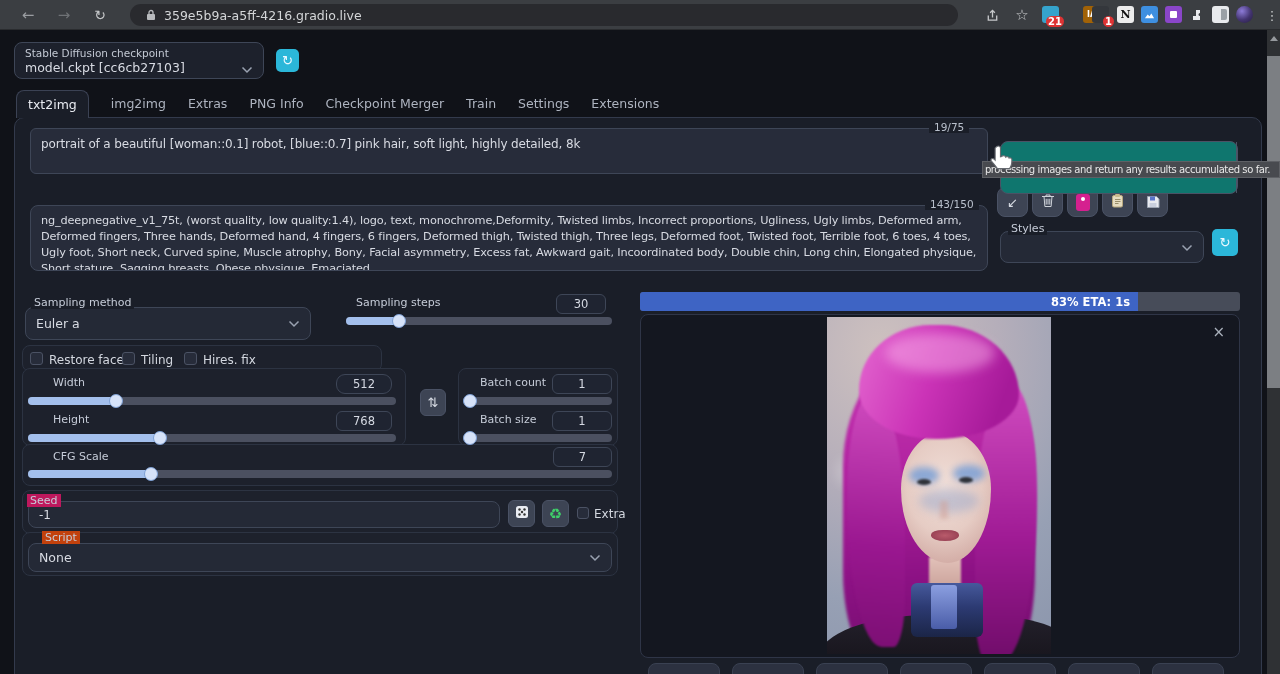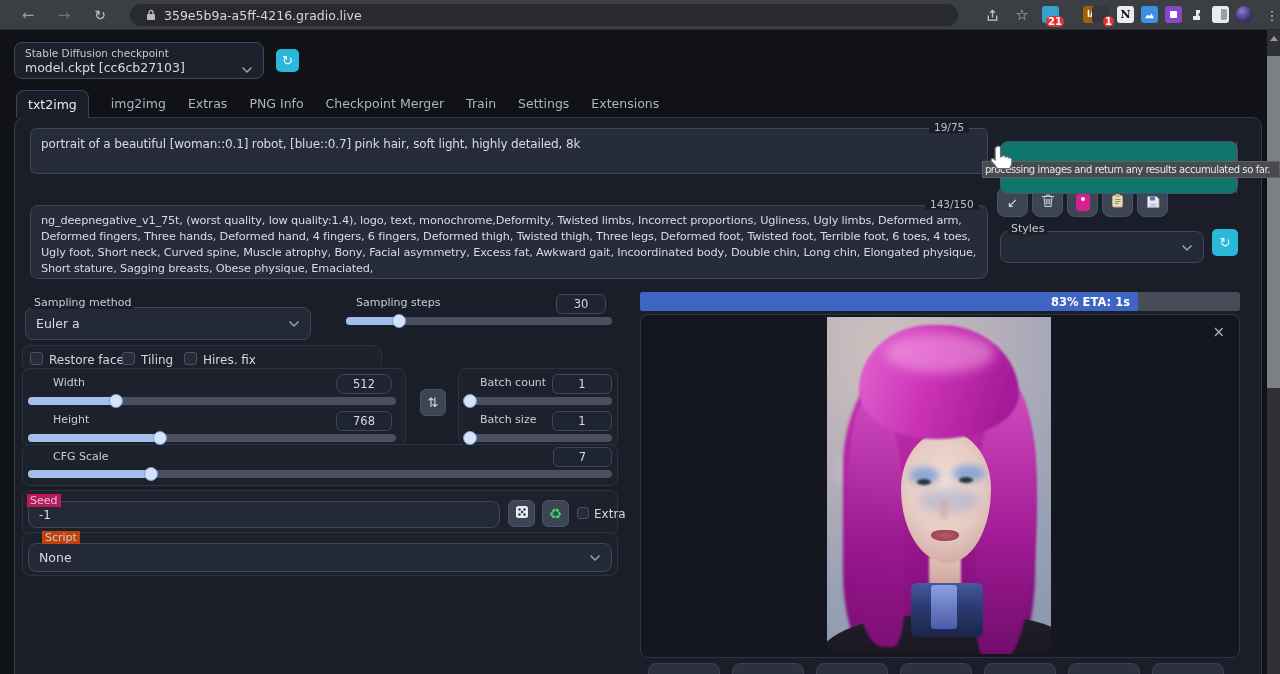--- a/index.html
+++ b/index.html
@@ -118,21 +118,21 @@
 </div>
 
 <div class="container"></div>
 
 <div class="counter" style="left:929px;top:121px;">19/75</div>
 <div class="tbox" style="left:30px;top:128px;width:958px;height:46px;border-radius:6px;">
   <span>portrait of a beautiful [woman::0.1] robot, [blue::0.7] pink hair, soft light, highly detailed, 8k</span>
 </div>
 
 <div class="counter" style="left:925px;top:198px;">143/150</div>
-<div class="tbox" style="left:30px;top:205px;width:958px;height:74px;font-size:11.3px;">
+<div class="tbox" style="left:30px;top:205px;width:958px;height:66px;font-size:11.3px;">
   <span>ng_deepnegative_v1_75t, (worst quality, low quality:1.4), logo, text, monochrome,Deformity, Twisted limbs, Incorrect proportions, Ugliness, Ugly limbs, Deformed arm, Deformed fingers, Three hands, Deformed hand, 4 fingers, 6 fingers, Deformed thigh, Twisted thigh, Three legs, Deformed foot, Twisted foot, Terrible foot, 6 toes, 4 toes, Ugly foot, Short neck, Curved spine, Muscle atrophy, Bony, Facial asymmetry, Excess fat, Awkward gait, Incoordinated body, Double chin, Long chin, Elongated physique, Short stature, Sagging breasts, Obese physique, Emaciated,</span>
 </div>
 
 <div class="abs" style="left:1000px;top:141px;width:238px;height:53px;background:#0f766e;border:1px solid #4a5265;border-radius:8px;z-index:6;display:flex;">
   <div style="flex:1;display:flex;align-items:center;justify-content:center;font-size:13px;font-weight:600;color:#e8eaef;border-right:1px solid #4d5466;">Interrupt</div>
 </div>
 
 <div class="ttp">
   <span style="margin-left:-22px;">Stop processing images and return any results accumulated so far.</span>
 </div>

